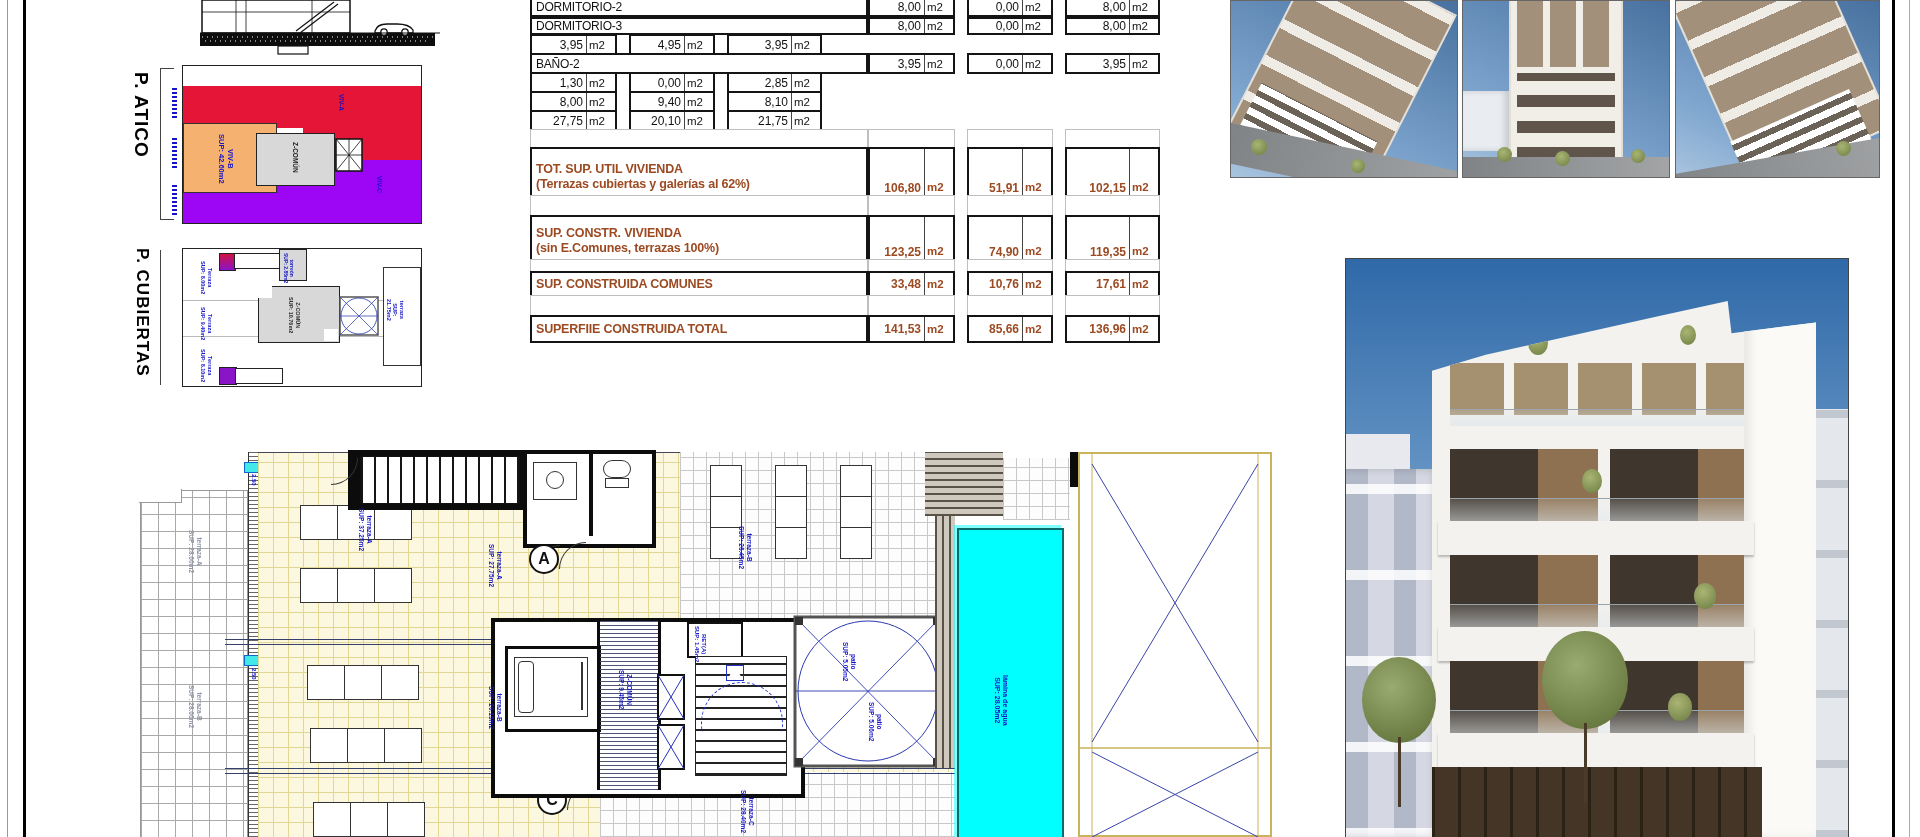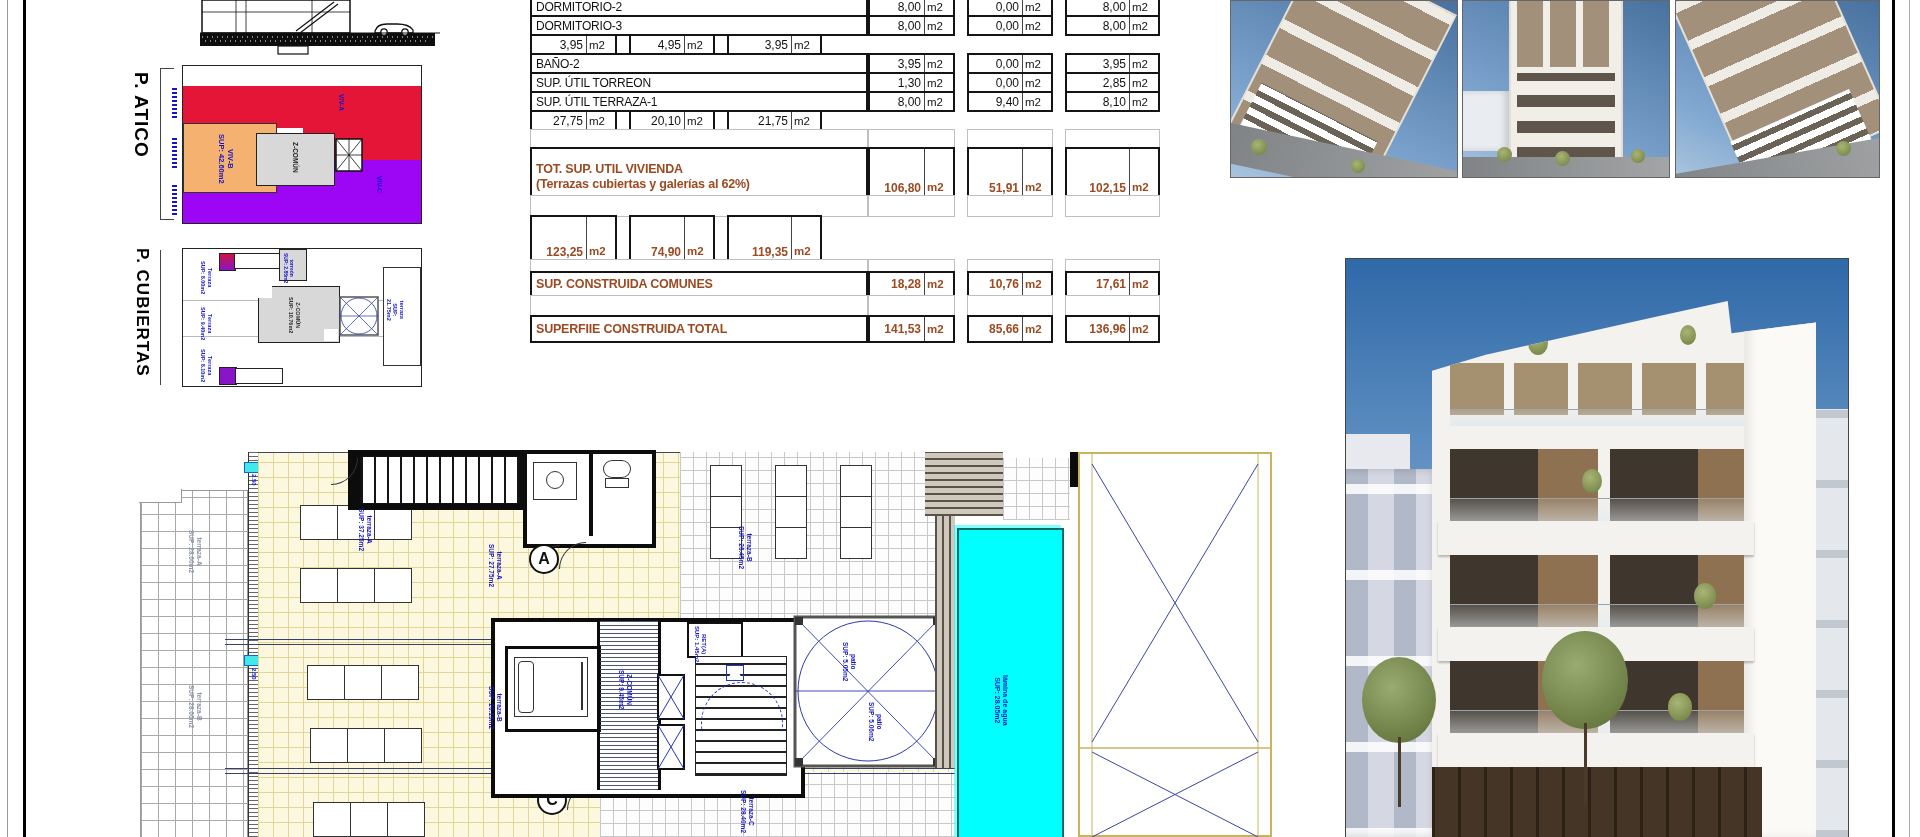--- a/index.html
+++ b/index.html
@@ -194,21 +194,21 @@
       <div class="tc val w2">
           <span class="num">0,00</span>
           <span class="unit">m2</span>
         </div>
       <div class="gapc"></div>
       <div class="tc val w3">
           <span class="num">8,00</span>
           <span class="unit">m2</span>
         </div>
     </div>
-    <div class="trow" style="height:21px;">
+    <div class="trow" style="height:21px;align-items:center;">
       <div class="tc lbl">DORMITORIO-3</div>
       <div class="tc val w1">
           <span class="num">8,00</span>
           <span class="unit">m2</span>
         </div>
       <div class="gapc"></div>
       <div class="tc val w2">
           <span class="num">0,00</span>
           <span class="unit">m2</span>
         </div>
@@ -245,38 +245,36 @@
           <span class="num">0,00</span>
           <span class="unit">m2</span>
         </div>
       <div class="gapc"></div>
       <div class="tc val w3">
           <span class="num">3,95</span>
           <span class="unit">m2</span>
         </div>
     </div>
     <div class="trow" style="height:21px;">
-      <div class="tc lbl">SUP. ÚTIL TORREON</div>
       <div class="tc val w1">
           <span class="num">1,30</span>
           <span class="unit">m2</span>
         </div>
       <div class="gapc"></div>
       <div class="tc val w2">
           <span class="num">0,00</span>
           <span class="unit">m2</span>
         </div>
       <div class="gapc"></div>
       <div class="tc val w3">
           <span class="num">2,85</span>
           <span class="unit">m2</span>
         </div>
     </div>
     <div class="trow" style="height:21px;">
-      <div class="tc lbl">SUP. ÚTIL TERRAZA-1</div>
       <div class="tc val w1">
           <span class="num">8,00</span>
           <span class="unit">m2</span>
         </div>
       <div class="gapc"></div>
       <div class="tc val w2">
           <span class="num">9,40</span>
           <span class="unit">m2</span>
         </div>
       <div class="gapc"></div>
@@ -335,20 +333,24 @@
     <div class="trow sp" style="height:22px;">
       <div class="tc lbl"></div>
         <div class="tc val w1"></div>
         <div class="gapc"></div>
       <div class="tc val w2"></div>
         <div class="gapc"></div>
         <div class="tc val w3"></div>
     </div>
 
     <div class="trow tblock brown" style="height:46px;">
+      <div class="tc lbl" style="font-size:12.5px;">
+        <span>SUP. CONSTR. VIVIENDA</span>
+        <span>(sin E.Comunes, terrazas 100%)</span>
+      </div>
       <div class="tc val w1">
           <span class="num">123,25</span>
           <span class="unit">m2</span>
         </div>
       <div class="gapc"></div>
       <div class="tc val w2">
           <span class="num">74,90</span>
           <span class="unit">m2</span>
         </div>
       <div class="gapc"></div>
@@ -363,21 +365,21 @@
         <div class="tc val w1"></div>
         <div class="gapc"></div>
       <div class="tc val w2"></div>
         <div class="gapc"></div>
         <div class="tc val w3"></div>
     </div>
 
     <div class="trow brown" style="height:26px;">
       <div class="tc lbl" style="font-size:12.5px;">SUP. CONSTRUIDA COMUNES</div>
       <div class="tc val w1">
-          <span class="num">18,28</span>
+          <span class="num">33,48</span>
           <span class="unit">m2</span>
         </div>
       <div class="gapc"></div>
       <div class="tc val w2">
           <span class="num">10,76</span>
           <span class="unit">m2</span>
         </div>
       <div class="gapc"></div>
       <div class="tc val w3">
           <span class="num">17,61</span>

